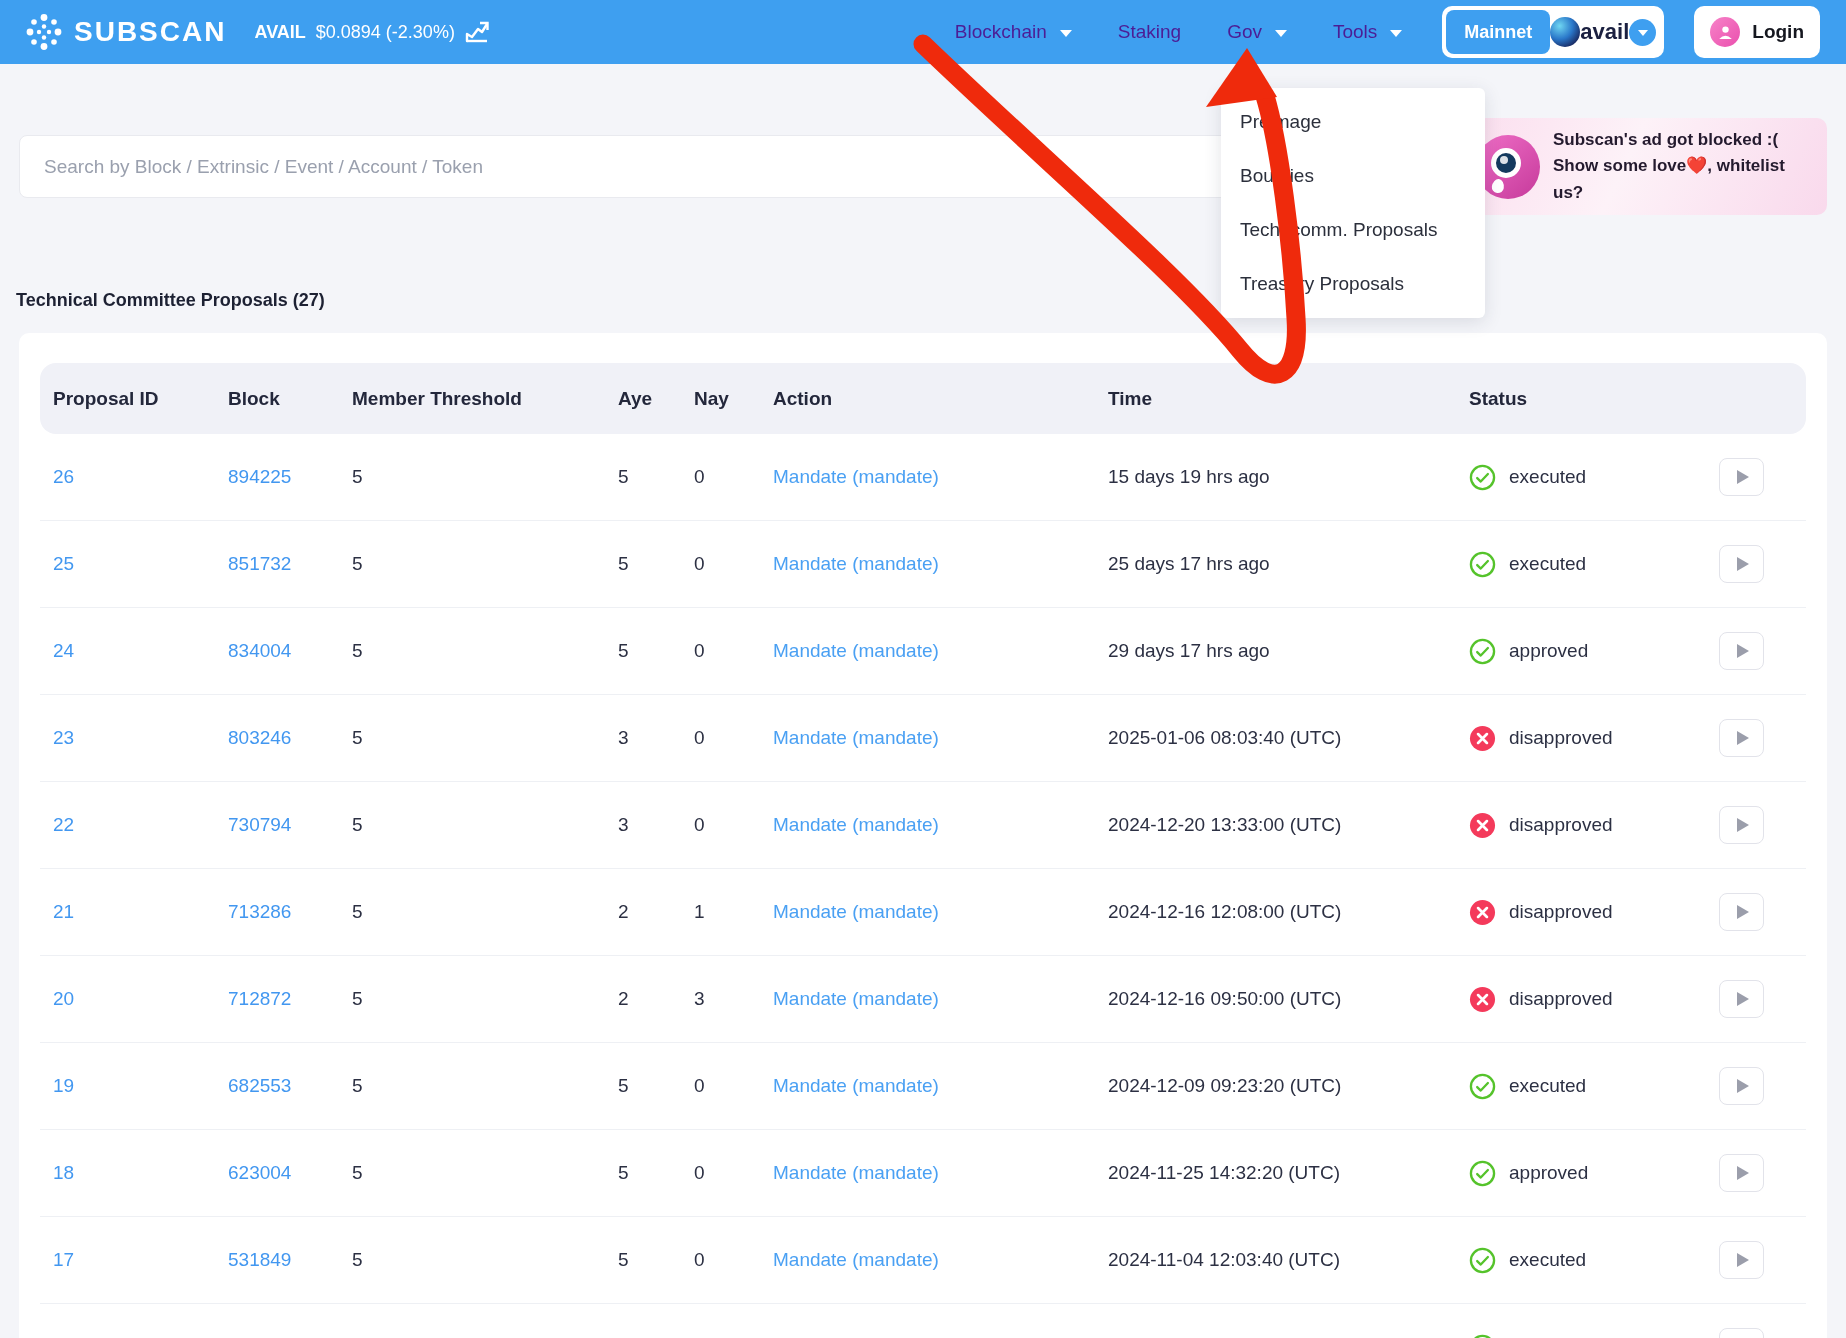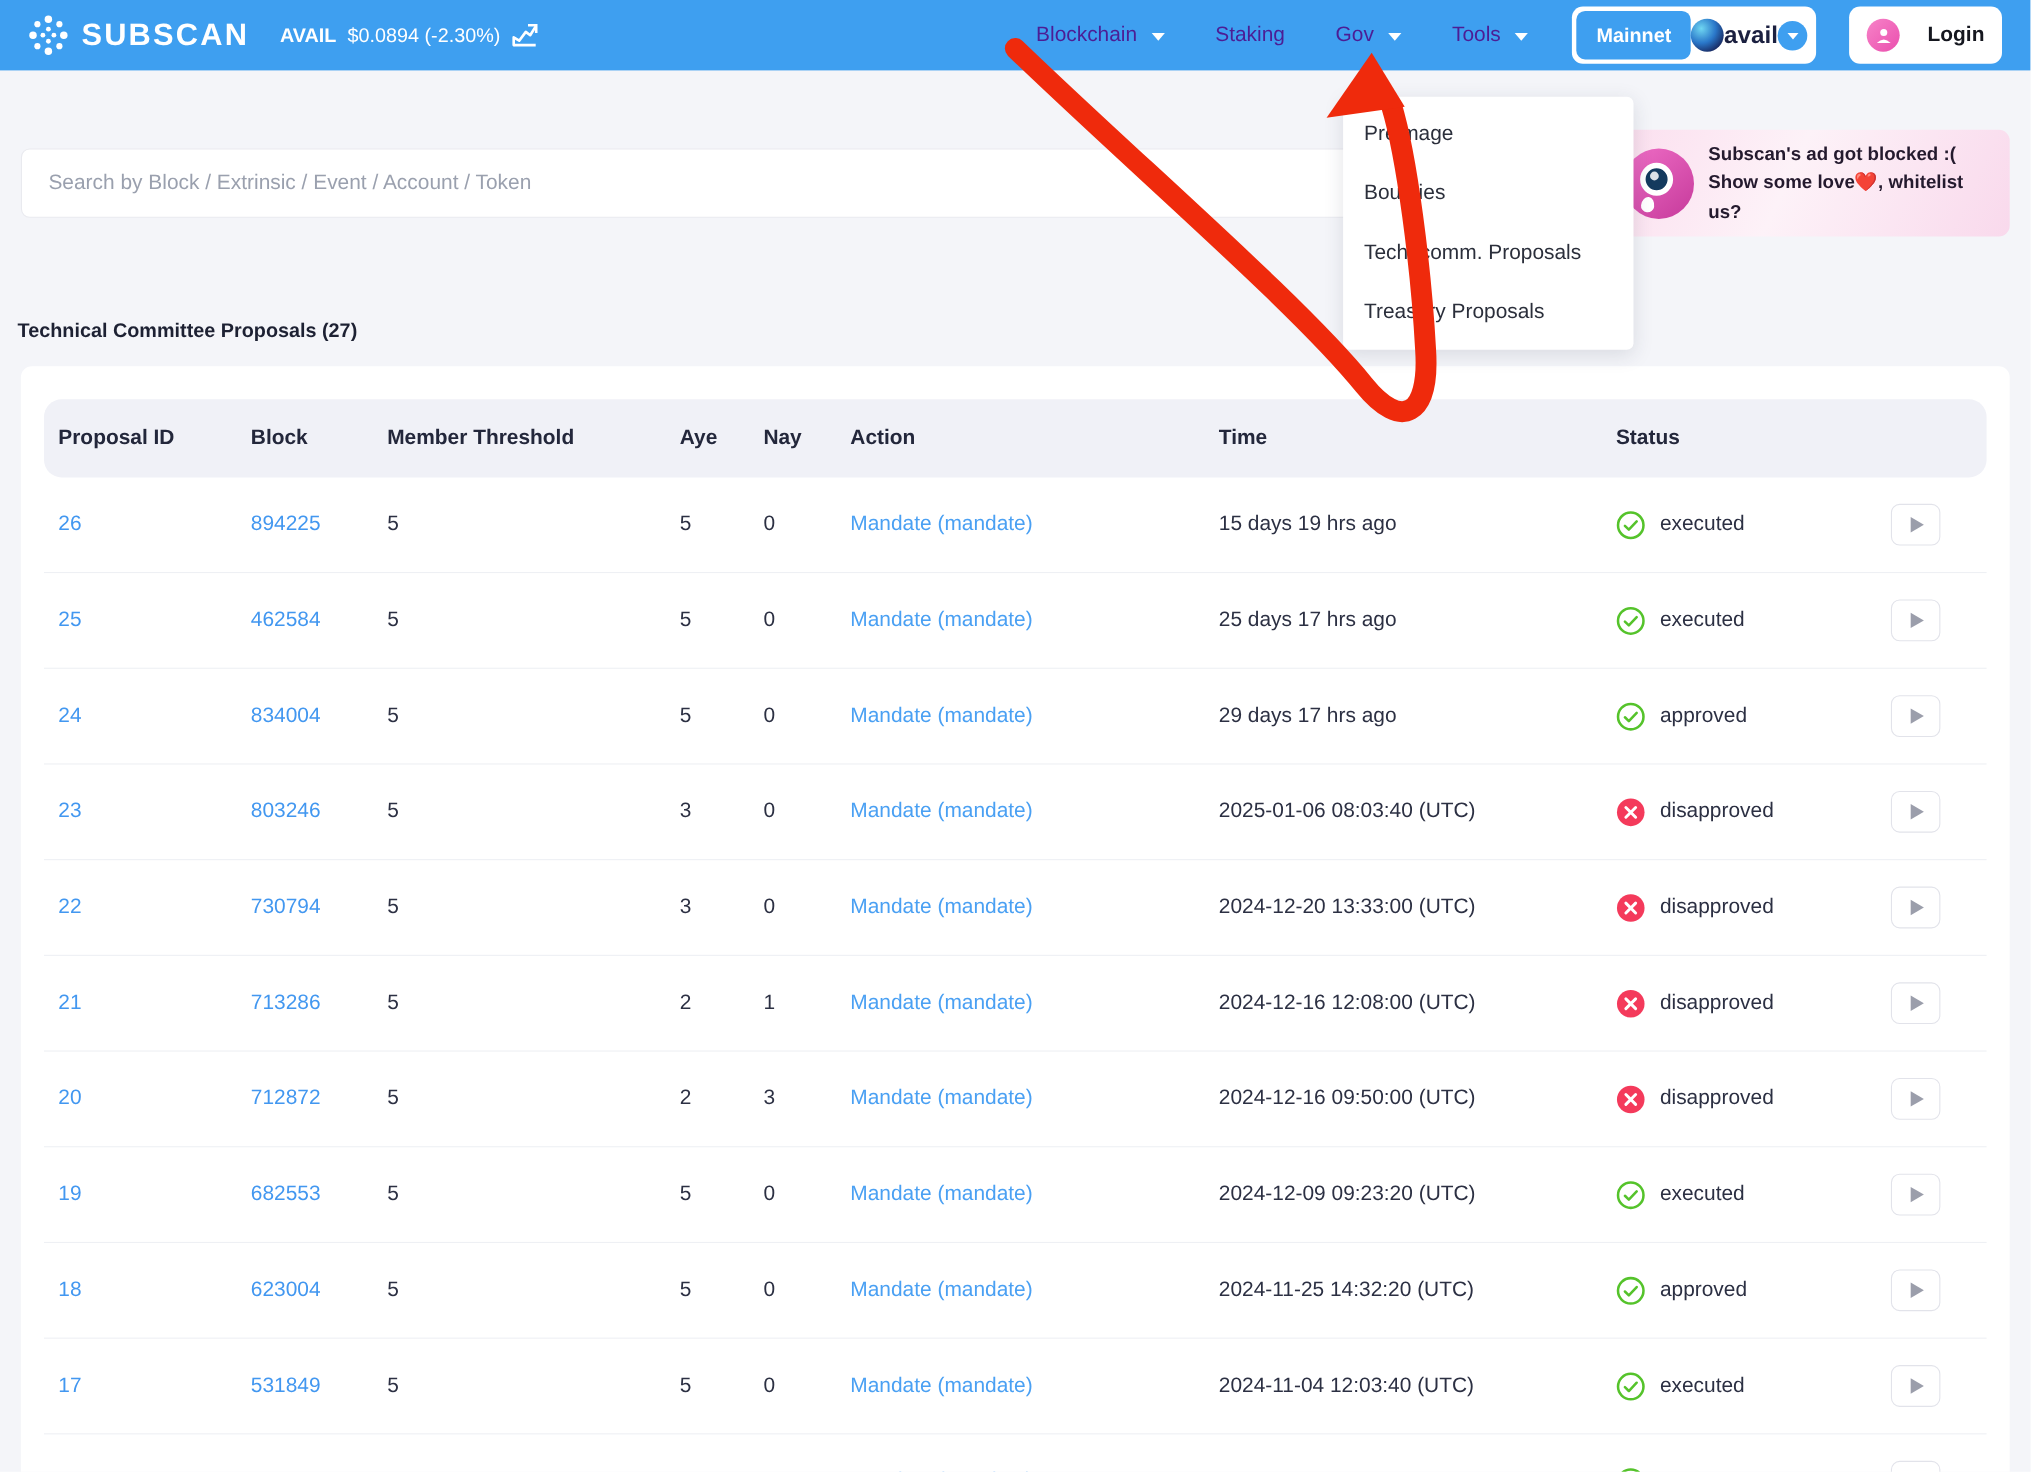--- a/index.html
+++ b/index.html
@@ -32,21 +32,21 @@
     border:none; border-radius:8px; height:44px; padding:0 18px; cursor:pointer;
   }
   .avail-logo { width:30px; height:30px; border-radius:50%;
     background:radial-gradient(circle at 32% 30%, #6fd6f2 0%, #2a77c9 45%, #151b4e 85%); }
   .network-name { font-size:22px; font-weight:700; color:#1b2040; }
   .chev-circle { width:27px; height:27px; border-radius:50%; background:#3e9ff0;
     display:flex; align-items:center; justify-content:center; cursor:pointer; }
   .chev-circle .caret-down { border-left-width:5px; border-right-width:5px; border-top-width:6px; }
   .login-pill {
     margin-left:30px; background:#fff; border:none; border-radius:10px; height:52px;
-    display:flex; align-items:center; gap:25px; padding:0 16px; cursor:pointer;
+    display:flex; align-items:center; gap:12px; padding:0 16px; cursor:pointer;
   }
   .login-avatar { width:30px; height:30px; border-radius:50%;
     background:linear-gradient(135deg,#f783c8,#ea4fae);
     display:flex; align-items:center; justify-content:center; }
   .login-label { font-size:19px; font-weight:700; color:#15171f; }
   
   .searchbar {
     position:absolute; left:19px; top:135px; width:1426px; height:63px;
     background:#fff; border:1px solid #e9eaef; border-radius:8px;
     display:flex; align-items:center;
@@ -233,21 +233,21 @@
       </span>
 
       <span class="slabel">executed</span>
     </span>
     <button class="detail-btn">
       <span class="detail-tri"></span>
     </button>
   </div>
       <div class="trow">
     <span class="cell-link cell-faint">25</span>
-    <span class="cell-link cell-faint">462584</span>
+    <span class="cell-link cell-faint">851732</span>
     <span class="cell-faint">5</span>
     <span class="cell-faint">5</span>
     <span class="cell-faint">0</span>
     <span class="action-link">Mandate (mandate)</span>
     <span class="cell-faint">25 days 17 hrs ago</span>
     <span class="status-cell">
       <span class="sicon ic-success">
         <svg width="27" height="27" viewBox="0 0 28 28">
           <circle cx="14" cy="14" r="12" fill="none" stroke="#55c32b" stroke-width="2.4"></circle>
           <path d="M8.5 14.6 L12.2 18.2 L19.6 10.4" fill="none" stroke="#55c32b" stroke-width="2.4" stroke-linecap="round" stroke-linejoin="round"></path>

